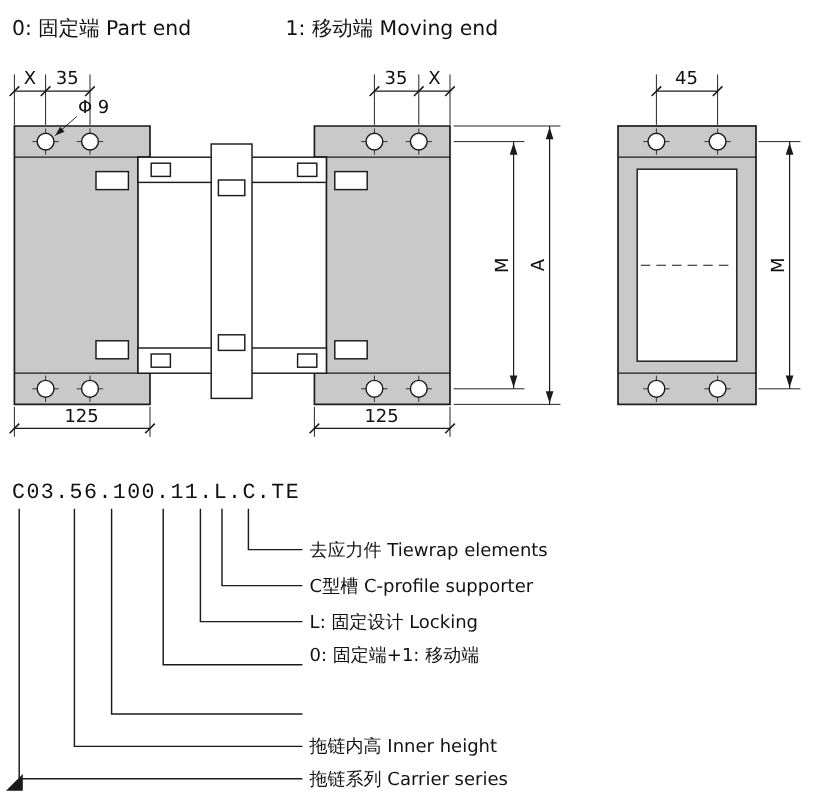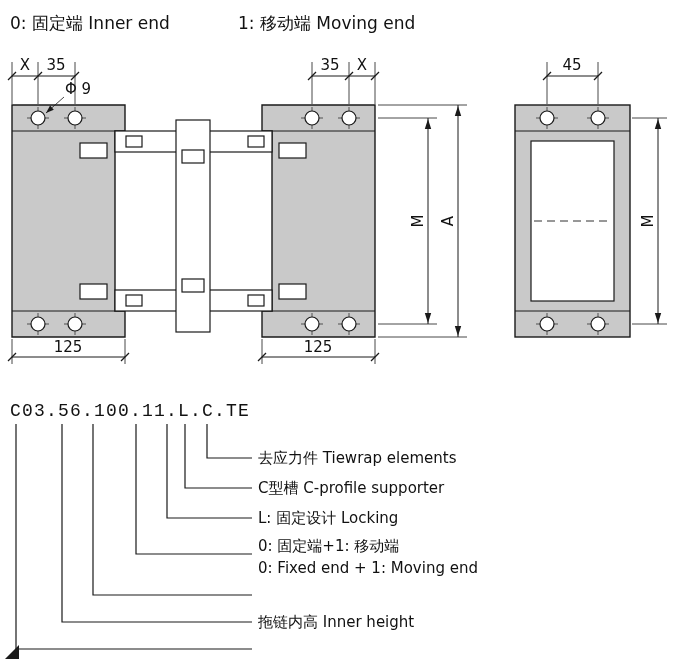--- a/index.html
+++ b/index.html
@@ -215,24 +215,24 @@
       <polyline class="conn" points="93,424 93,595 252,595"></polyline>
 
       <polyline class="conn" points="62,424 62,622 252,622"></polyline>
 
       <polyline class="conn" points="16,424 16,649 252,649"></polyline>
 
       <polygon class="arrow" points="5,659 19,645 19,659"></polygon>
     </g>
   </svg>
 
-  <div class="lbl hdr" style="left:10px; top:12px">0: 固定端 Inner end</div>
+  <div class="lbl hdr" style="left:10px; top:12px">0: 固定端 Part end</div>
   <div class="lbl hdr" style="left:238px; top:12px">1: 移动端 Moving end</div>
 
   <div class="lbl pn-code" style="left:10px; top:401px">C03.56.100.11.L.C.TE</div>
 
   <div class="lbl bd" style="left:258px; top:480px">C型槽 C-profile supporter</div>
   <div class="lbl bd" style="left:258px; top:450px">去应力件 Tiewrap elements</div>
   <div class="lbl bd" style="left:258px; top:510px">L: 固定设计 Locking</div>
   <div class="lbl bd" style="left:258px; top:538px">0: 固定端+1: 移动端</div>
-  <div class="lbl bd" style="left:258px; top:560px">0: Fixed end + 1: Moving end</div>
   <div class="lbl bd" style="left:258px; top:614px">拖链内高 Inner height</div>
+  <div class="lbl bd" style="left:258px; top:641px">拖链系列 Carrier series</div>
 </div>
 
 </body></html>

